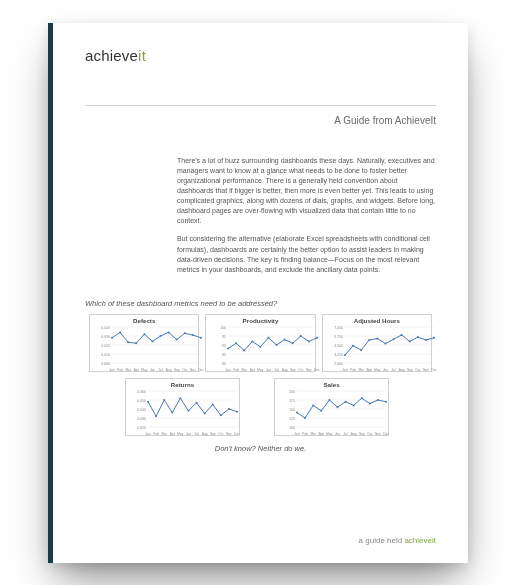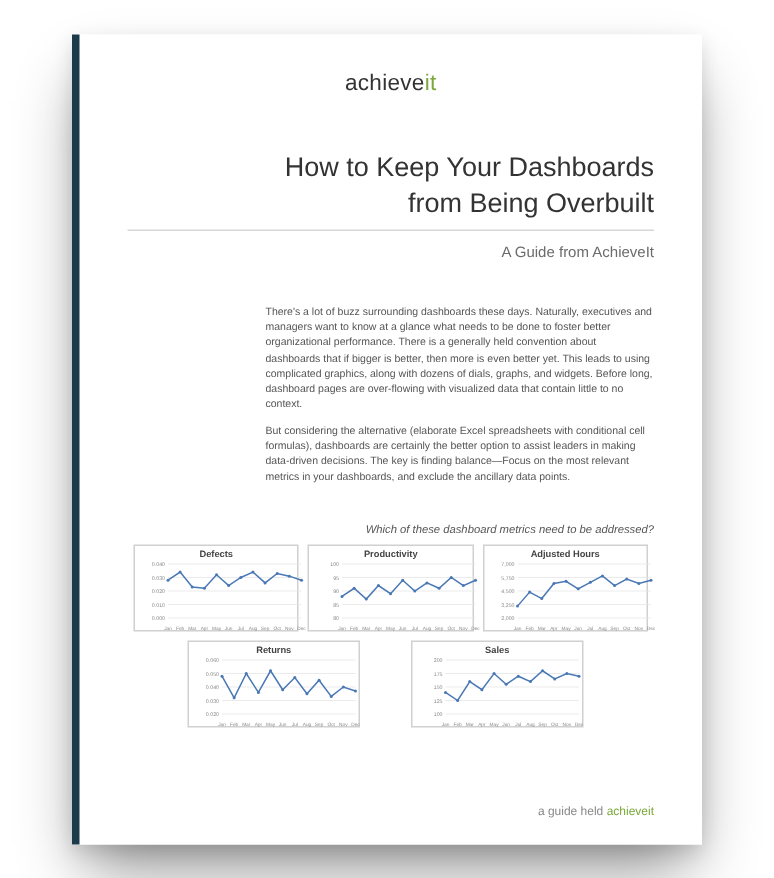--- a/index.html
+++ b/index.html
@@ -21,21 +21,21 @@
     }
     .page {
       position: absolute;
       inset: 0;
       background: #fff;
       padding: 24px 32px 18px 32px;
       display: flex;
       flex-direction: column;
       border-left: 5px solid #1b3b4b;
     }
-    .header { text-align: center; margin-bottom: 34px; }
+    .header { text-align: left; margin-bottom: 34px; }
     .logo-text { font-size: 15px; letter-spacing: .2px; }
     .logo-a { color: #333; font-weight: 400; }
     .logo-b { color: #7aa83a; font-weight: 400; }
     .title-block { text-align: right; margin-bottom: 6px; }
     .title {
       font-size: 18px;
       font-weight: 300;
       color: #333;
       line-height: 1.35;
     }
@@ -48,21 +48,21 @@
     .subtitle { font-size: 10px; color: #6b6b6b; font-weight: 300; }
     .body-text {
       margin-top: 22px;
       font-size: 7px;
       line-height: 1.45;
       color: #555;
       padding-left: 92px;
     }
     .body-text p { margin-bottom: 8px; }
     .chart-question {
-      text-align: right;
+      text-align: left;
       font-size: 7.5px;
       font-style: italic;
       color: #555;
       margin-top: 16px;
       margin-bottom: 6px;
     }
     .charts {
       padding: 0 4px;
     }
     .chart-row { display: flex; gap: 6px; margin-bottom: 6px; justify-content: flex-start; }
@@ -107,24 +107,20 @@
 <div class="page-shadow">
   <div class="page">
 
     <div class="header">
       <span class="logo-text">
         <span class="logo-a">achieve</span><span class="logo-b">it</span>
       </span>
     </div>
 
     <div class="title-block">
-      <div class="title">
-        <span>How to Keep Your Dashboards</span><br>
-        <span>from Being Overbuilt</span>
-      </div>
       <div class="subtitle-row">
         <span class="subtitle">A Guide from AchieveIt</span>
       </div>
     </div>
 
     <div class="body-text">
       <p>There's a lot of buzz surrounding dashboards these days. Naturally, executives and managers want to know at a glance what needs to be done to foster better organizational performance. There is a generally held convention about dashboards that if bigger is better, then more is even better yet. This leads to using complicated graphics, along with dozens of dials, graphs, and widgets. Before long, dashboard pages are over-flowing with visualized data that contain little to no context.</p>
       <p>But considering the alternative (elaborate Excel spreadsheets with conditional cell formulas), dashboards are certainly the better option to assist leaders in making data-driven decisions. The key is finding balance—Focus on the most relevant metrics in your dashboards, and exclude the ancillary data points.</p>
     </div>
 
@@ -330,19 +326,20 @@
               <circle cx="78.63636363636363" cy="26.4" r="1" fill="#4a78b5"></circle>
               <circle cx="86.72727272727273" cy="19.2" r="1" fill="#4a78b5"></circle>
               <circle cx="94.81818181818183" cy="24.6" r="1" fill="#4a78b5"></circle>
               <circle cx="102.9090909090909" cy="21" r="1" fill="#4a78b5"></circle>
               <circle cx="111" cy="22.8" r="1" fill="#4a78b5"></circle>
   </svg>
           </div>
       </div>
     </div>
 
+    <div class="chart-caption">Don't know? Neither do we.</div>
 
     <div class="footer">
       <span class="f-pre">a guide held </span><span>achieve</span><span class="f-b">it</span>
     </div>
 
   </div>
 </div>
 
 </body></html>

